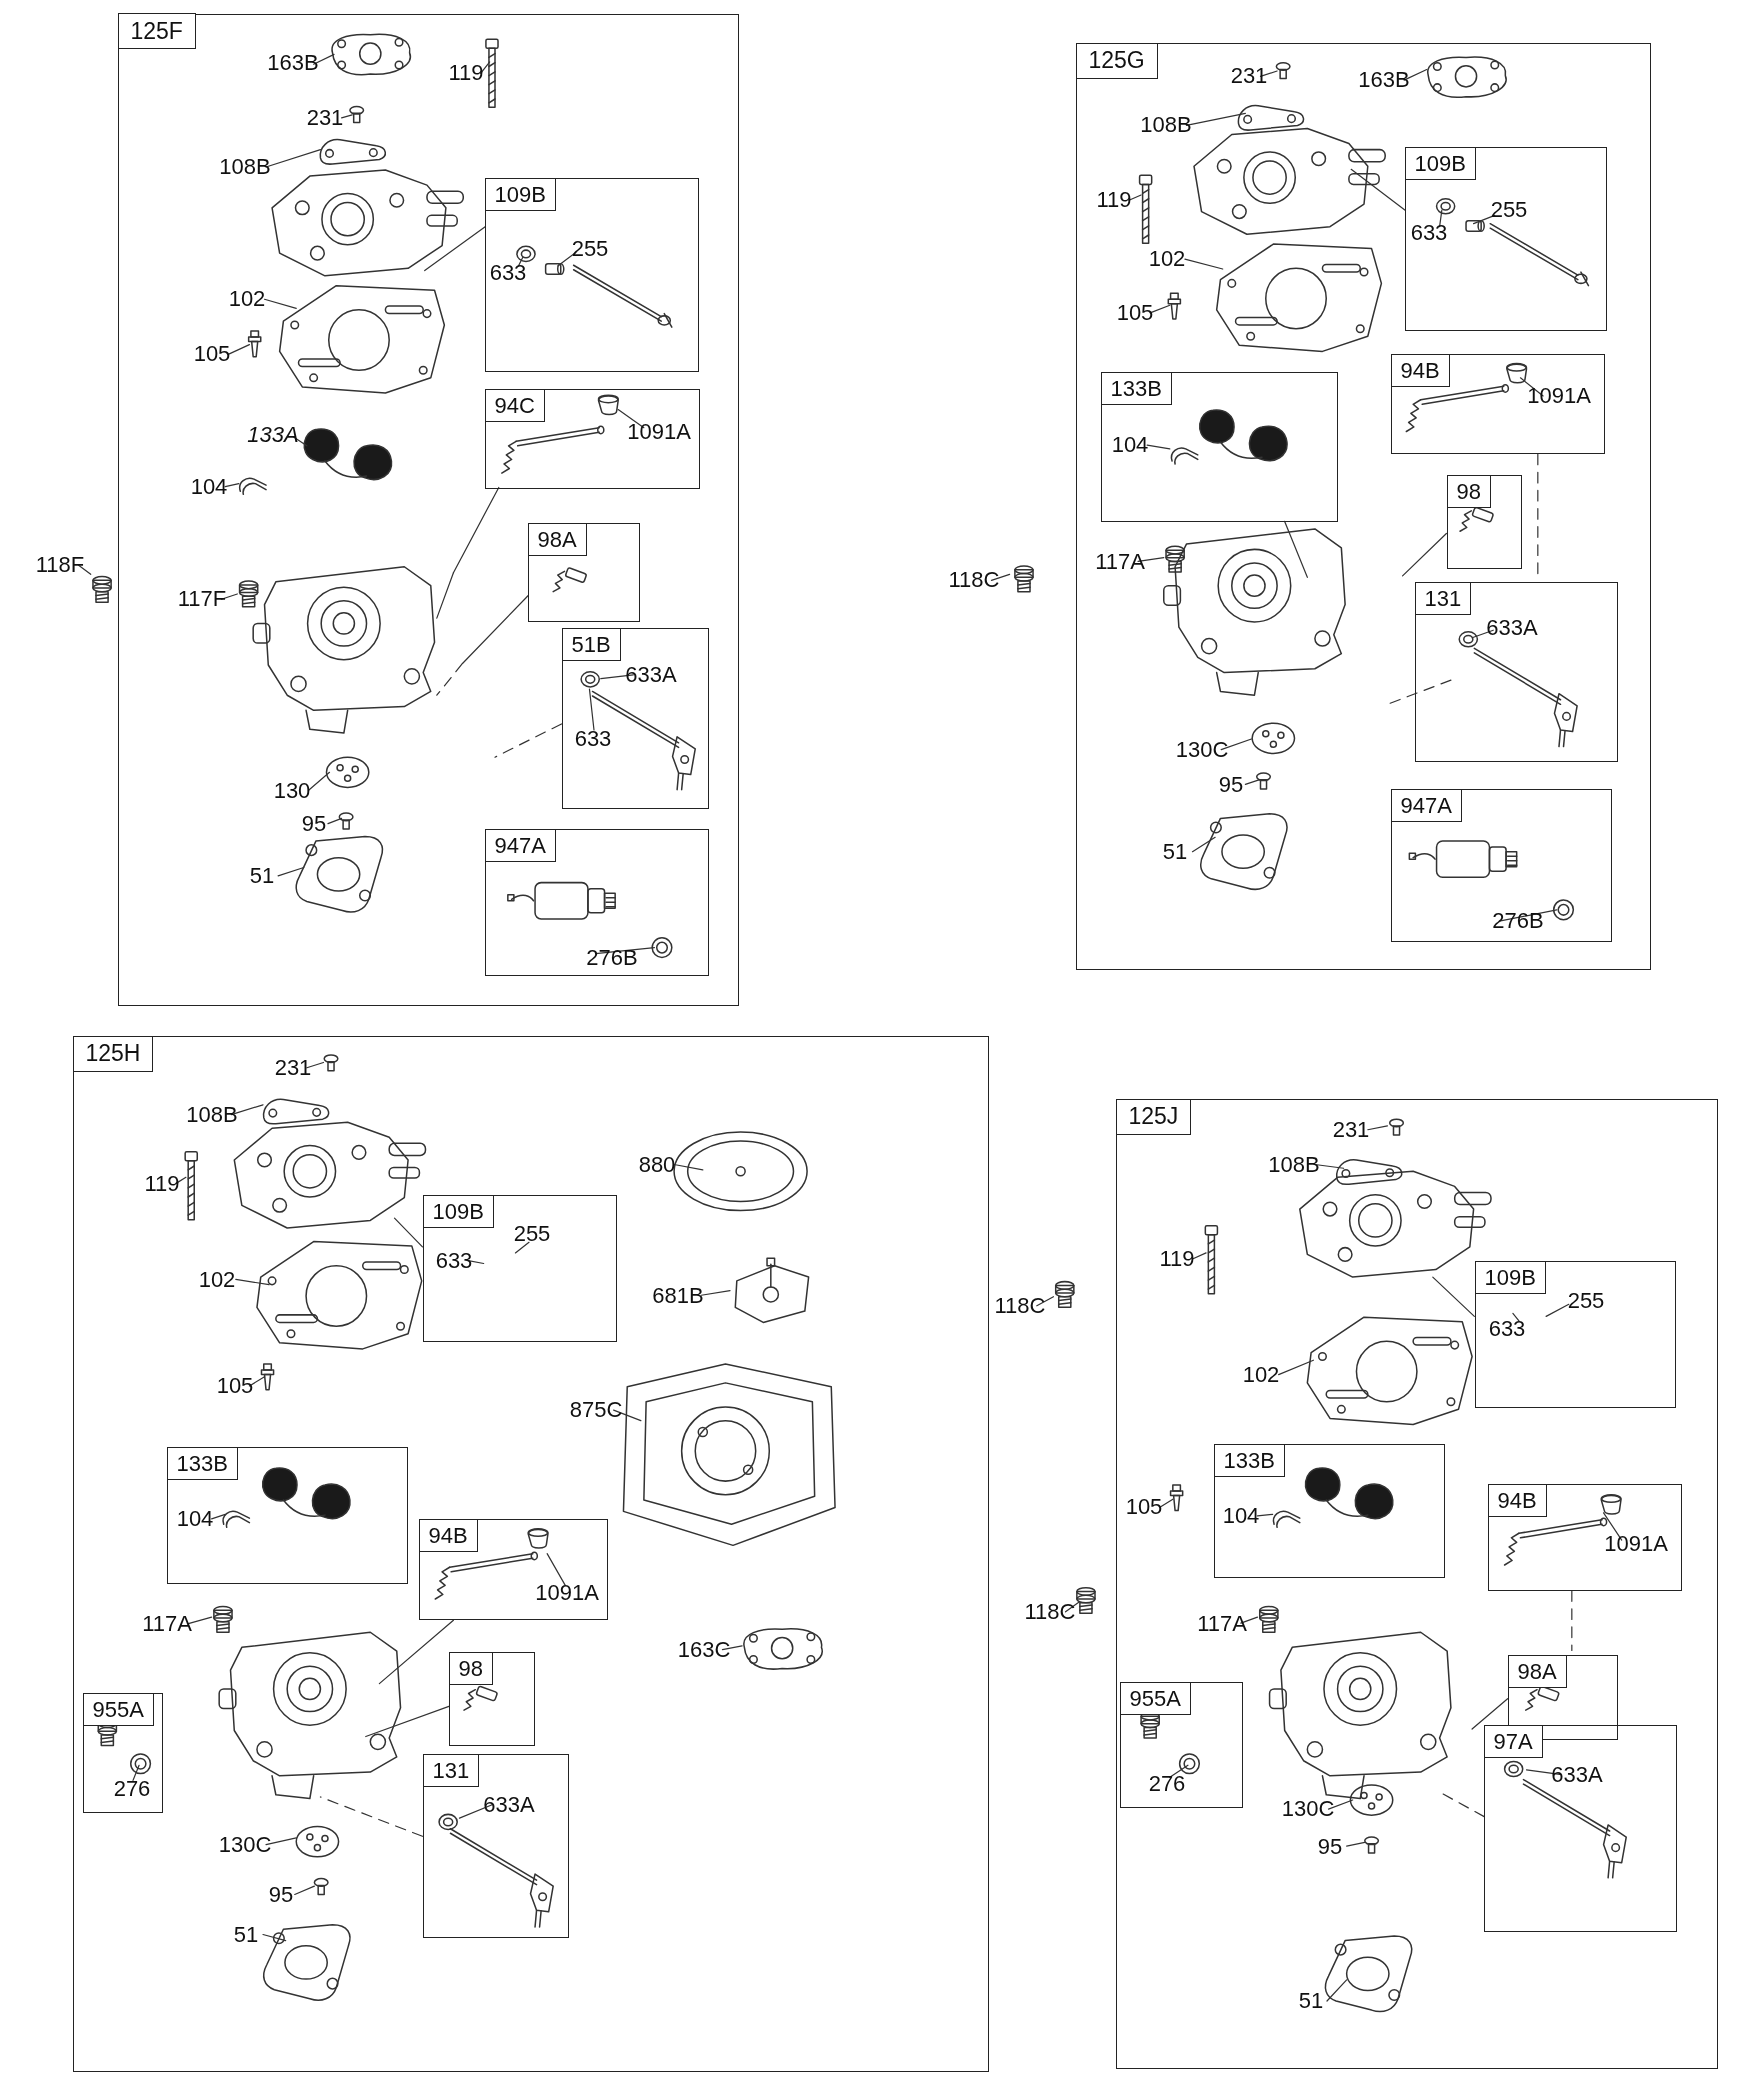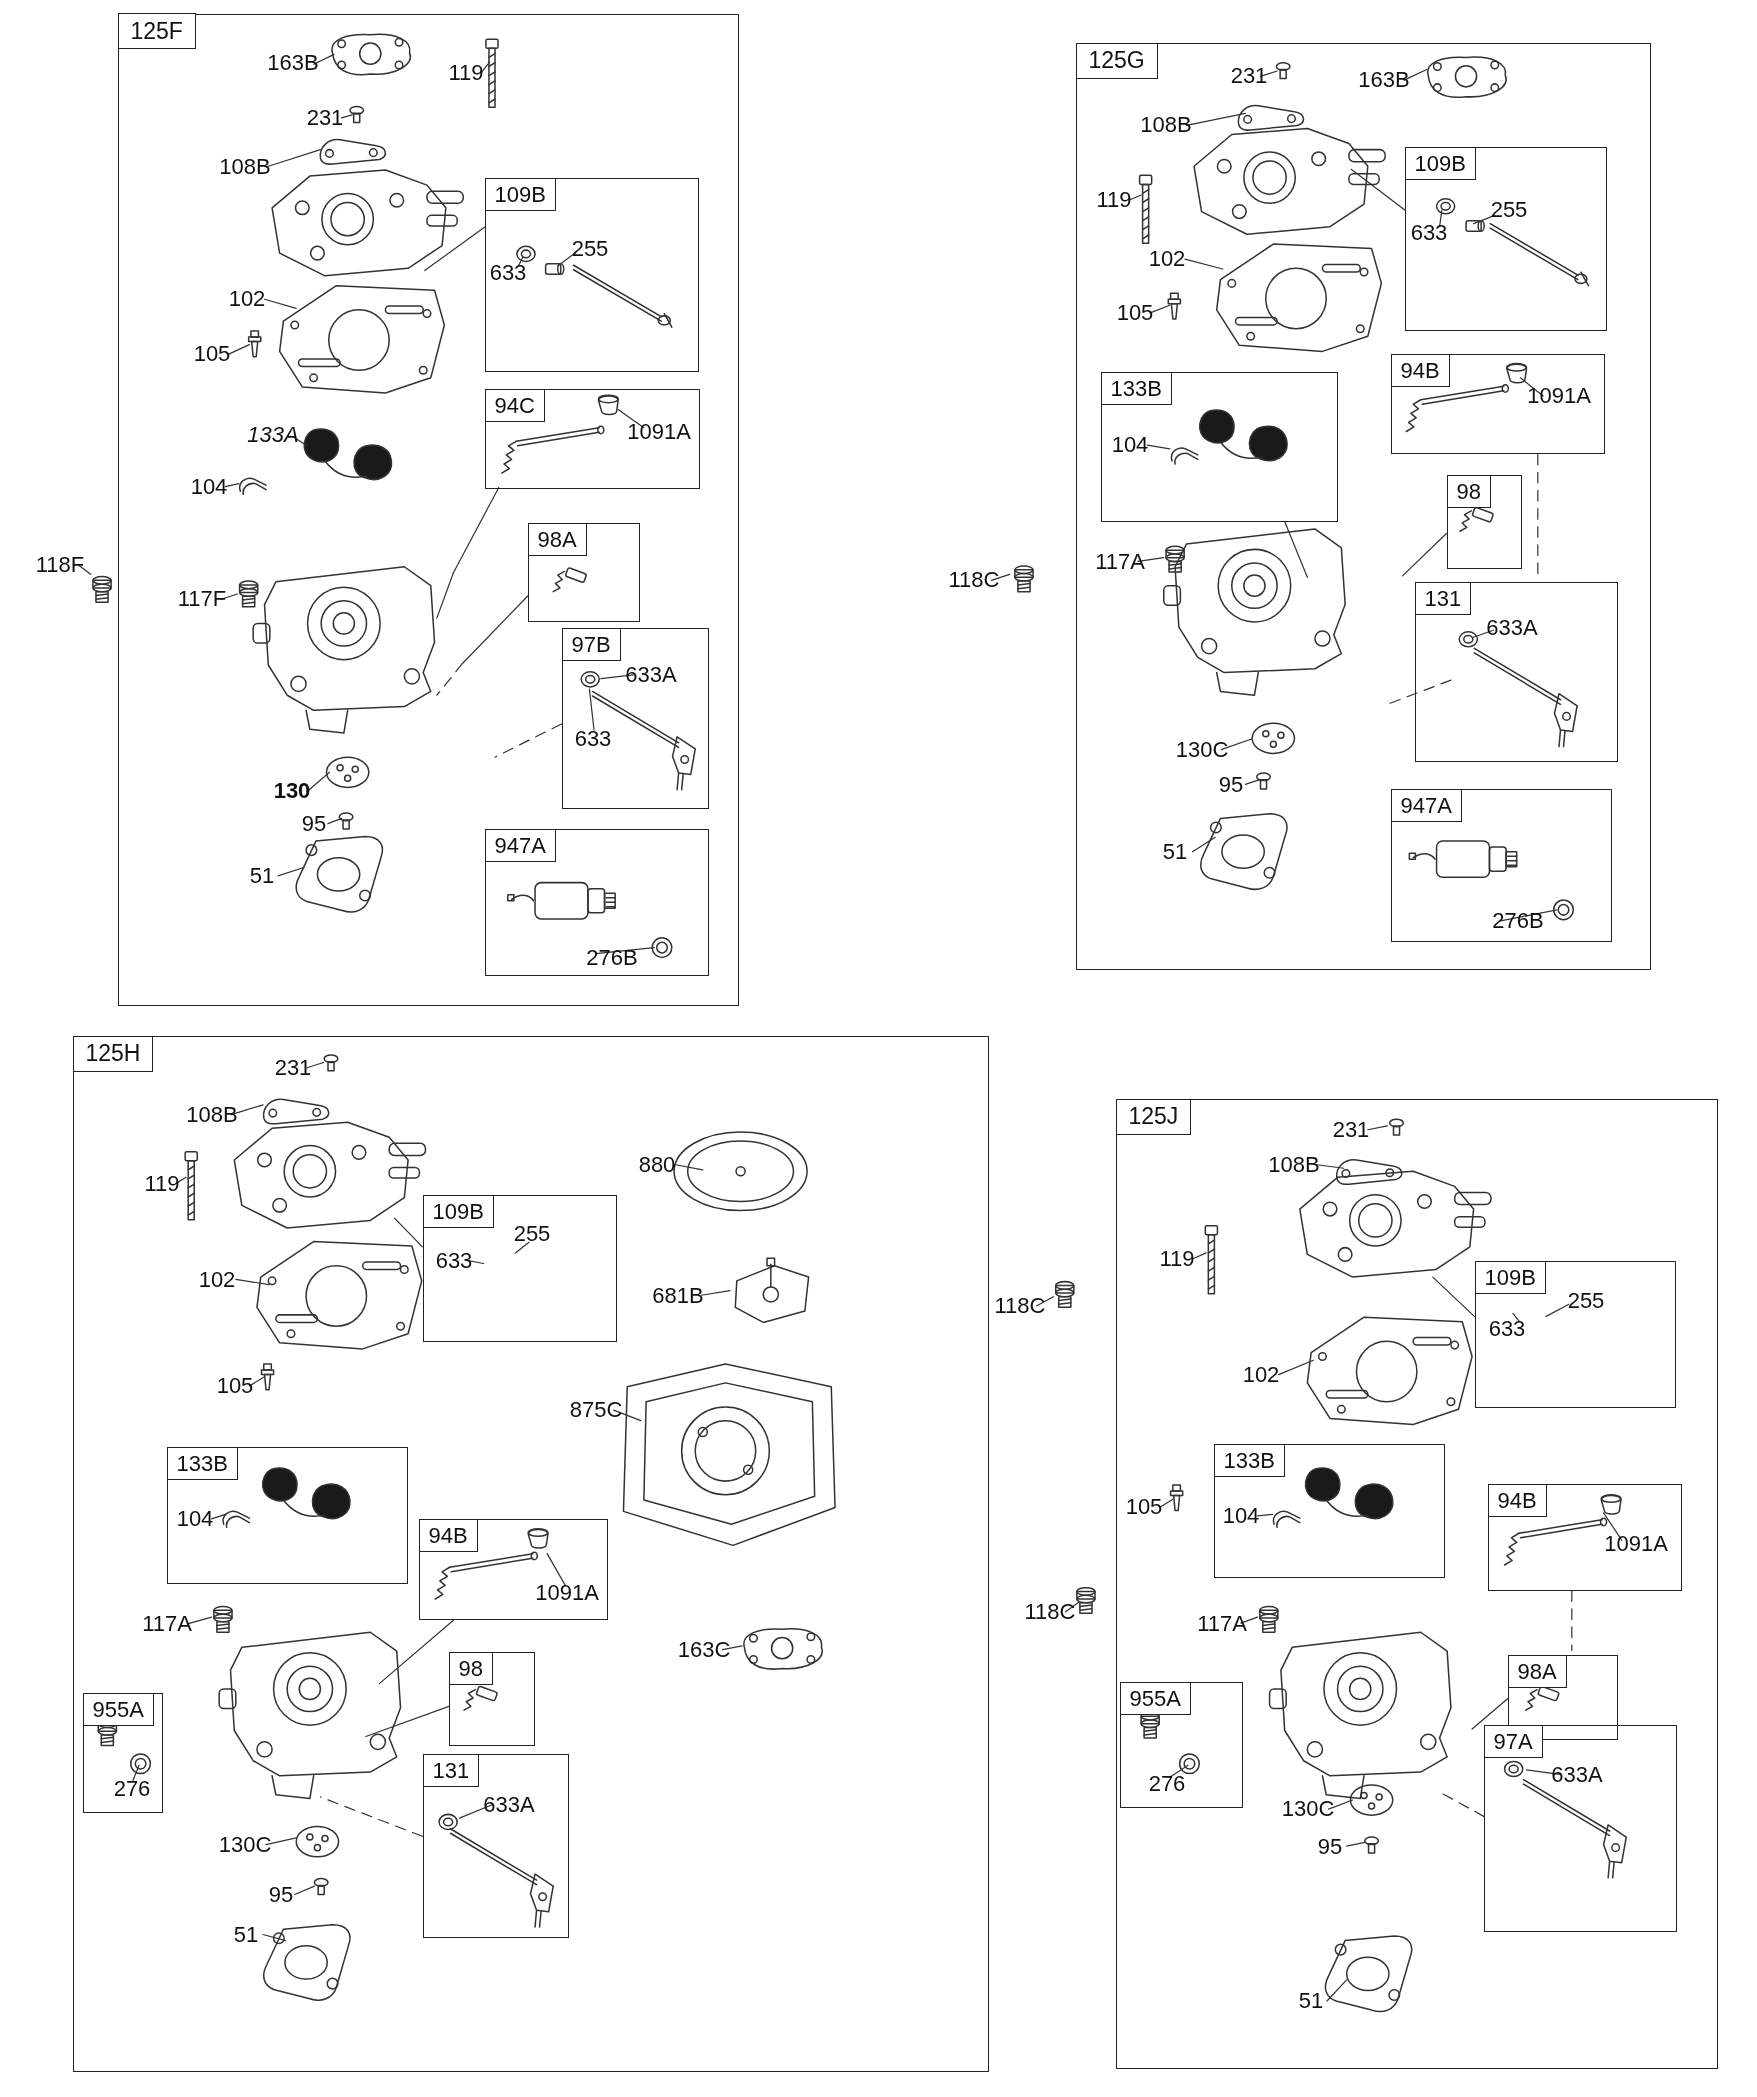--- a/index.html
+++ b/index.html
@@ -405,35 +405,35 @@
       <div class="subbox" style="left: 485px; top: 178px; width: 214px; height: 194px;">
         <div class="tag">109B</div>
       </div>
       <div class="subbox" style="left: 485px; top: 389px; width: 215px; height: 100px;">
         <div class="tag">94C</div>
       </div>
       <div class="subbox" style="left: 528px; top: 523px; width: 112px; height: 99px;">
         <div class="tag">98A</div>
       </div>
       <div class="subbox" style="left: 562px; top: 628px; width: 147px; height: 181px;">
-        <div class="tag">97B</div>
+        <div class="tag">51B</div>
       </div>
       <div class="subbox" style="left: 485px; top: 829px; width: 224px; height: 147px;">
         <div class="tag">947A</div>
       </div>
       <div class="callout" style="left: 293px; top: 63px;">163B</div>
       <div class="callout" style="left: 466px; top: 73px;">119</div>
       <div class="callout" style="left: 325px; top: 118px;">231</div>
       <div class="callout" style="left: 245px; top: 167px;">108B</div>
       <div class="callout" style="left: 247px; top: 299px;">102</div>
       <div class="callout" style="left: 212px; top: 354px;">105</div>
       <div class="callout" style="left: 273px; top: 435px; font-style: italic;">133A</div>
       <div class="callout" style="left: 209px; top: 487px;">104</div>
       <div class="callout" style="left: 202px; top: 599px;">117F</div>
-      <div class="callout" style="left: 292px; top: 791px; font-weight: bold;">130</div>
+      <div class="callout" style="left: 292px; top: 791px;">130</div>
       <div class="callout" style="left: 314px; top: 824px;">95</div>
       <div class="callout" style="left: 262px; top: 876px;">51</div>
       <div class="callout" style="left: 508px; top: 273px;">633</div>
       <div class="callout" style="left: 590px; top: 249px;">255</div>
       <div class="callout" style="left: 659px; top: 432px;">1091A</div>
       <div class="callout" style="left: 651px; top: 675px;">633A</div>
       <div class="callout" style="left: 593px; top: 739px;">633</div>
       <div class="callout" style="left: 612px; top: 958px;">276B</div>
       <div class="panel" style="left: 1076px; top: 43px; width: 575px; height: 927px;">
         <div class="tag">125G</div>

